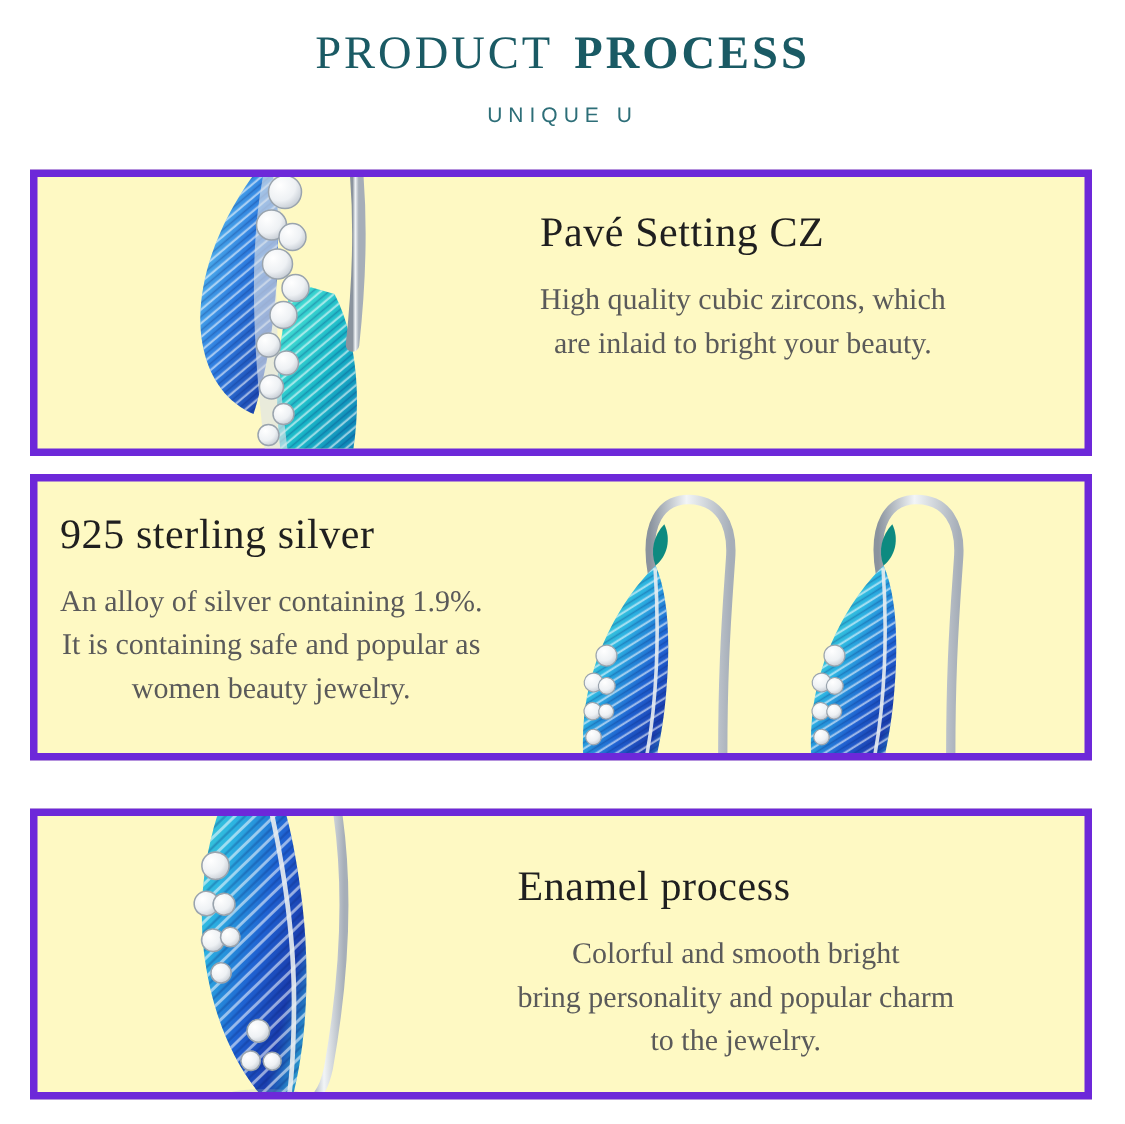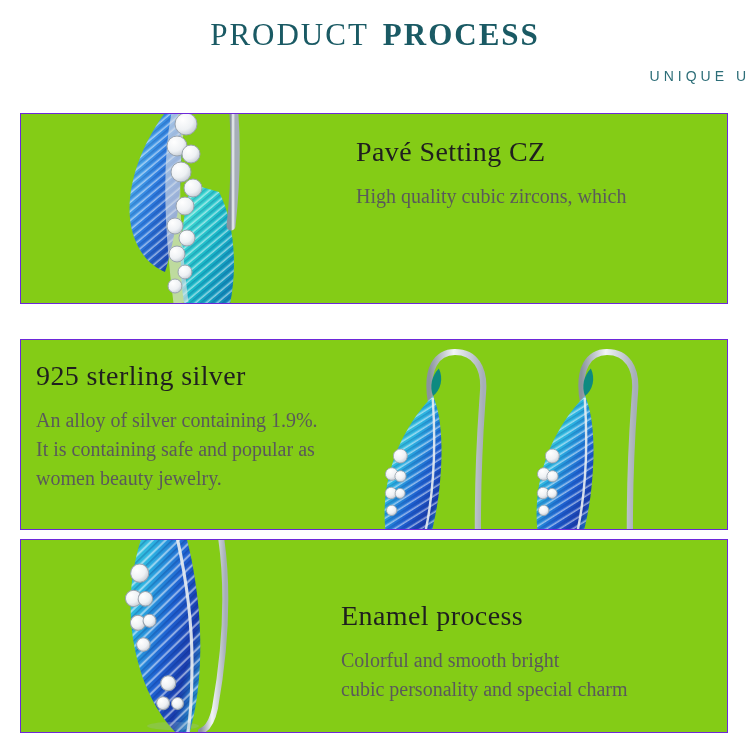--- a/index.html
+++ b/index.html
@@ -6,42 +6,42 @@
   html,body { width:750px; height:749px; background:#ffffff; overflow:hidden;
               font-family:"Liberation Serif","DejaVu Serif",serif; }
   .page { position:relative; width:670px; height:749px; background:#fff; }
 
   
   .hdr { position:absolute; top:18px; left:0; width:750px; text-align:center; }
   .hdr-title { font-size:31px; letter-spacing:2px; color:#1a5a64; line-height:34px; }
   .hdr-title .t-reg { font-weight:400; }
   .hdr-title .t-bold { font-weight:700; margin-left:14px; }
   .hdr-sub { margin-top:16px; font-family:"Liberation Sans","DejaVu Sans",sans-serif;
-             font-size:14px; letter-spacing:4px; color:#2d6e78; font-weight:500;text-align:right; }
+             font-size:14px; letter-spacing:4px; color:#2d6e78; font-weight:500; }
 
   
-  .card { position:absolute; left:20px; width:708px; background:#84cc16;
-          border:1px solid #6d28d9; overflow:hidden; }
+  .card { position:absolute; left:20px; width:708px; background:#fef9c3;
+          border:5px solid #6d28d9; overflow:hidden; }
   .card.c1 { top:113px; height:191px; }
-  .card.c2 { top:339px; height:191px;padding-left:20px; }
+  .card.c2 { top:316px; height:191px;padding-left:20px; }
   .card.c3 { top:539px; height:194px; }
 
   .photo { position:absolute; top:0; }
   .photo.p1 { left:60px; width:220px; height:189px; }
   .photo.p2 { left:360px; width:348px; height:189px; }
   .photo.p3 { left:60px; width:230px; height:192px; }
 
   .txt { position:absolute; }
   .txt.t1 { left:335px; top:22px; }
   .txt.t2 { left:15px;  top:20px; }
-  .txt.t3 { left:320px; top:60px; }
+  .txt.t3 { left:320px; top:32px; }
 
   .sec-title { font-size:28px; color:#1f1f1f; letter-spacing:0.4px; line-height:32px; }
   .sec-body  { margin-top:14px; font-size:20px; color:#5a5a5a; line-height:29px; }
-  .sec-body span { display:block; }
+  .sec-body span { display:block;text-align:center; }
 </style>
 </head>
 <body>
 
 <div class="page">
 
   <svg width="0" height="0" style="position:absolute" aria-hidden="true">
     <defs>
       <linearGradient id="fg" x1="0%" y1="0%" x2="85%" y2="100%">
         <stop offset="0" stop-color="#45ddc8"></stop>
@@ -126,20 +126,21 @@
         <circle cx="96" cy="140" r="8"></circle>
           <circle cx="104" cy="158" r="7"></circle>
         <circle cx="94" cy="172" r="7"></circle>
       </g>
       <path d="M152,-10 C156,30 154,75 150,112" fill="none" stroke="url(#wg)" stroke-width="9" stroke-linecap="round"></path>
     </svg>
     <div class="txt t1">
       <div class="sec-title">Pavé Setting CZ</div>
       <div class="sec-body">
         <span>High quality cubic zircons, which</span>
+        <span>are inlaid to bright your beauty.</span>
       </div>
     </div>
   </div>
 
   <div class="card c2">
     <div class="txt t2">
       <div class="sec-title">925 sterling silver</div>
       <div class="sec-body">
         <span>An alloy of silver containing 1.9%.</span>
         <span>It is containing safe and popular as</span>
@@ -161,18 +162,19 @@
       <path d="M138,-15 C148,40 146,100 134,168 C131,182 126,189 120,191" fill="none" stroke="url(#wg)" stroke-width="6" stroke-linecap="round"></path>
       <g transform="translate(84,-52) rotate(-4) scale(1.3)">
           <use href="#feather"></use>
         </g>
       <ellipse cx="92" cy="186" rx="26" ry="4" fill="#9fb6c4" opacity="0.25"></ellipse>
     </svg>
     <div class="txt t3">
       <div class="sec-title">Enamel process</div>
       <div class="sec-body">
         <span>Colorful and smooth bright</span>
-        <span>cubic personality and special charm</span>
+        <span>bring personality and popular charm</span>
+        <span>to the jewelry.</span>
       </div>
     </div>
   </div>
 
 </div>
 
 </body></html>

